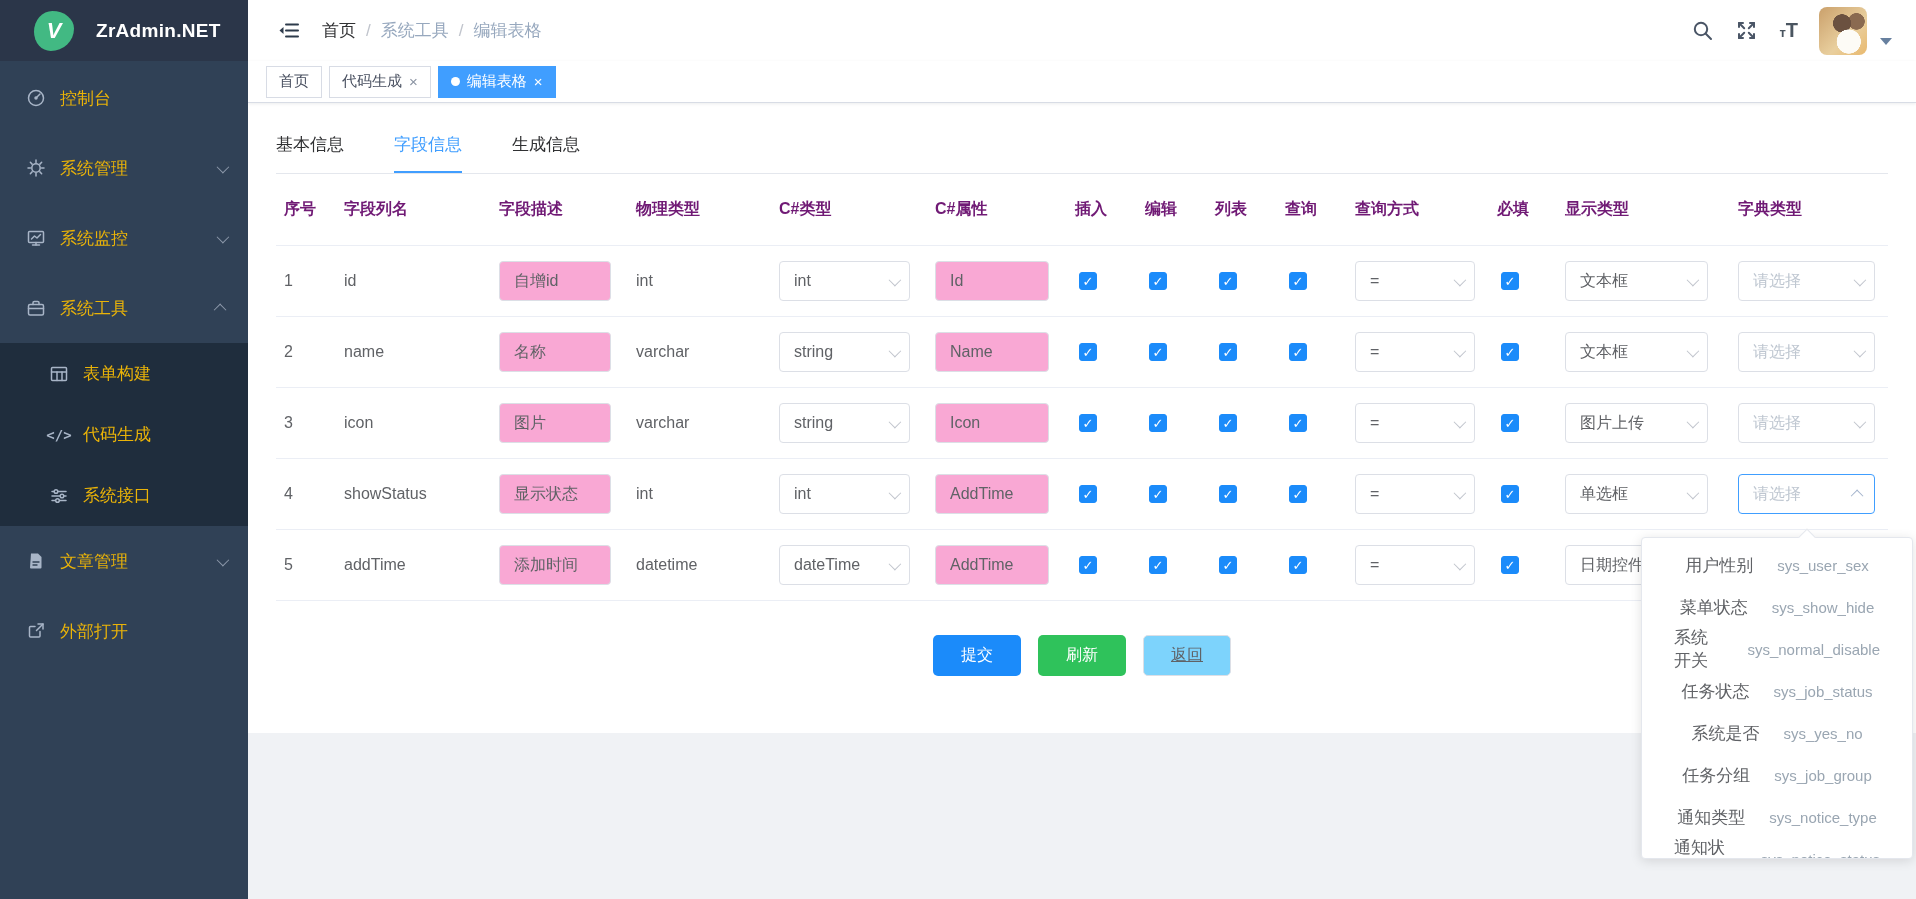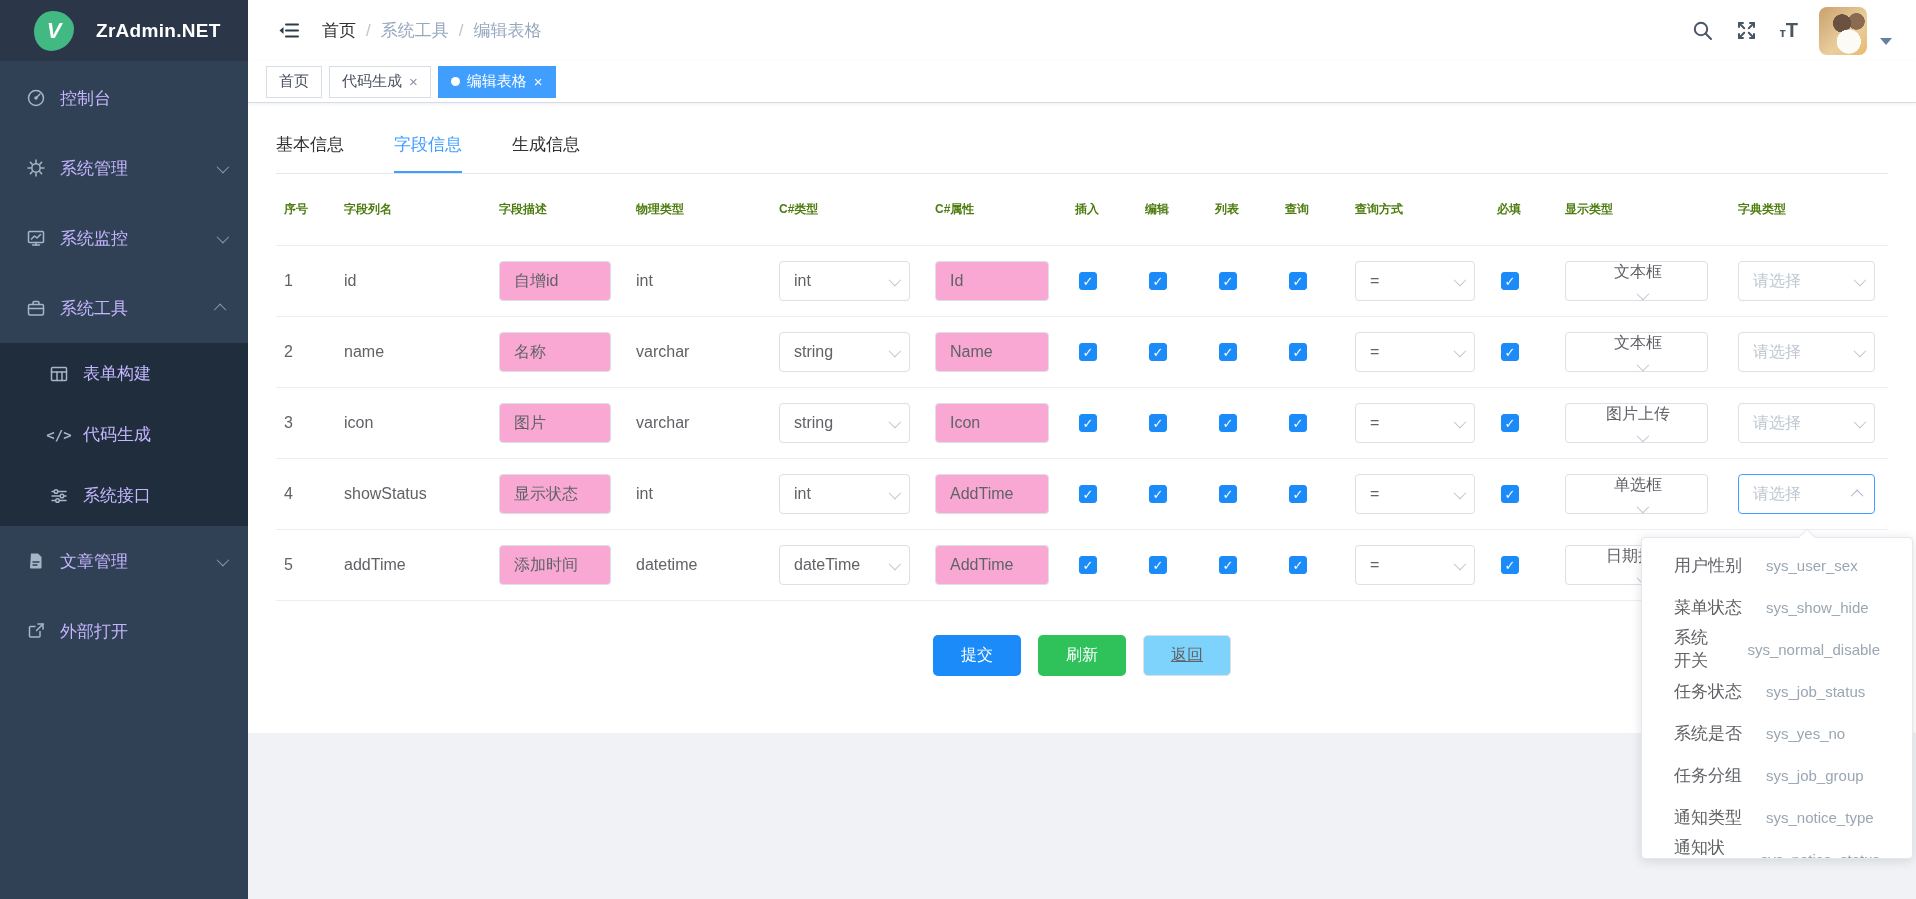--- a/index.html
+++ b/index.html
@@ -10,21 +10,21 @@
   }
   .screen { position:relative; width:1916px; height:899px; background:#f0f2f5; overflow:hidden; }
 
   
   .sidebar { position:absolute; left:0; top:0; width:248px; height:899px; background:#304156; z-index:5; }
   .logo { height:61px; background:#2b3649; display:flex; align-items:center; padding-left:34px; }
   .logo-blob { width:40px; height:40px; background:#42b983; border-radius:46% 54% 58% 42%/52% 44% 56% 48%;
     display:flex; align-items:center; justify-content:center; color:#fff; font-weight:bold; font-size:22px; font-style:italic; }
   .logo-title { color:#fff; font-size:19px; font-weight:bold; margin-left:22px; letter-spacing:.3px; }
   .menu { padding-top:2px; }
-  .menu-item { height:70px; display:flex; align-items:center; padding:0 22px 0 25px; color:#c4b5fd; font-size:17px; cursor:pointer;text-align:center; }
+  .menu-item { height:70px; display:flex; align-items:center; padding:0 22px 0 25px; color:#eab308; font-size:17px; cursor:pointer;text-align:center; }
   .menu-item .mi-icon { width:22px; height:20px; margin-right:13px; display:flex; align-items:center; justify-content:center; }
   .menu-item svg { stroke:#a8b5c7; fill:none; stroke-width:1.5; stroke-linecap:round; stroke-linejoin:round; }
   .s-chev { width:9px; height:9px; border-right:1.6px solid #8d99ab; border-bottom:1.6px solid #8d99ab; margin-left:auto; transform:rotate(45deg) translateY(-2px); }
   .s-chev.up { transform:rotate(-135deg) translateY(-2px); }
   .submenu { background:#1f2d3d; }
   .submenu .menu-item { height:61px; padding-left:48px; }
   .code-glyph { font-family:"DejaVu Sans Mono", monospace; color:#a8b5c7; font-size:14px; font-weight:bold; }
   .code-glyph::before { content:"</>"; }
 
   
@@ -60,26 +60,26 @@
 
   
   .card { width:1668px; height:630px; background:#fff; padding:0 28px; position:relative; }
   .tabs { display:flex; gap:50px; padding-top:26px; border-bottom:1px solid #e4e7ed; }
   .tab { height:44px; line-height:32px; font-size:17px; color:#303133; cursor:pointer; }
   .tab.active { color:#409eff; border-bottom:2px solid #409eff; margin-bottom:-1px; }
 
   
   .grid { display:grid; grid-template-columns:60px 155px 137px 143px 156px 140px 70px 70px 70px 70px 142px 68px 173px 1fr;
     align-items:center; padding-left:8px; }
-  .thead { height:72px; border-bottom:1px solid #ebeef5; color:#4d7c0f; font-weight:bold; font-size:12px; }
+  .thead { height:72px; border-bottom:1px solid #ebeef5; color:#701a75; font-weight:bold; font-size:16px; }
   .trow { height:71px; border-bottom:1px solid #ebeef5; color:#606266; font-size:16px; }
   .cell { overflow:visible; }
   .input { height:40px; border:1px solid #dcdfe6; border-radius:4px; background:#f9a8d4; display:flex; align-items:center;
     padding:0 14px; color:#606266; font-size:16px; white-space:nowrap; overflow:hidden; }
-  .w112 { width:112px; } .w114 { width:114px; } .w131 { width:131px; } .w120 { width:120px; } .w143 { width:143px;flex-direction:column; } .w137 { width:137px; }
+  .w112 { width:112px; } .w114 { width:114px; } .w131 { width:131px; } .w120 { width:120px; } .w143 { width:143px; } .w137 { width:137px; }
   .select { height:40px; border:1px solid #dcdfe6; border-radius:4px; background:#fff; display:flex; align-items:center;
     justify-content:space-between; padding:0 11px 0 14px; color:#606266; font-size:16px; cursor:pointer; white-space:nowrap; overflow:hidden; }
   .sel-txt { overflow:hidden; text-overflow:clip; }
   .chev { flex:0 0 auto; width:9px; height:9px; border-right:1.6px solid #c0c4cc; border-bottom:1.6px solid #c0c4cc;
     transform:rotate(45deg) translateY(-2px); margin-left:6px; }
   .select.dict .sel-txt { color:#bfc7d1; }
   .select.dict.on { border-color:#409eff; }
   .select.dict.on .chev { transform:rotate(-135deg) translateY(-2px); border-color:#a3b3cc; }
   .cb { width:18px; height:18px; border-radius:3px; border:1px solid #dcdfe6; margin-left:4px; display:flex;
     align-items:center; justify-content:center; cursor:pointer; }
@@ -91,21 +91,21 @@
   .btn { height:41px; padding:0 27px; border-radius:5px; font-size:16px; display:flex; align-items:center; border:1px solid transparent; cursor:pointer; }
   .btn.primary { background:#1b8bfa; color:#fff; }
   .btn.success { background:#2fc25b; color:#fff; }
   .btn.plain { background:#7dd3fc; color:#606266; border-color:#dcdfe6;text-decoration:underline; }
 
   
   .dict-dropdown { position:absolute; left:1641px; top:537px; width:272px; height:322px; background:#fff;
     border:1px solid #e4e7ed; border-radius:4px; box-shadow:0 2px 12px rgba(0,0,0,.12); overflow:hidden; z-index:10; padding-top:6px; }
   .dd-arrow { position:absolute; left:1801px; top:531px; width:12px; height:12px; background:#fff;
     border-left:1px solid #e4e7ed; border-top:1px solid #e4e7ed; transform:rotate(45deg); z-index:11; }
-  .dd-item { height:42px; display:flex; align-items:center; justify-content:flex-start; padding:0 32px; cursor:pointer;gap:24px; }
+  .dd-item { height:42px; display:flex; align-items:center; justify-content:center; padding:0 32px; cursor:pointer;gap:24px; }
   .dd-label { font-size:17px; color:#606266; }
   .dd-value { font-size:15px; color:#9aa6b2; }
 </style>
 </head>
 <body>
 
 <div class="screen">
 
   <aside class="sidebar">
     <div class="logo">

